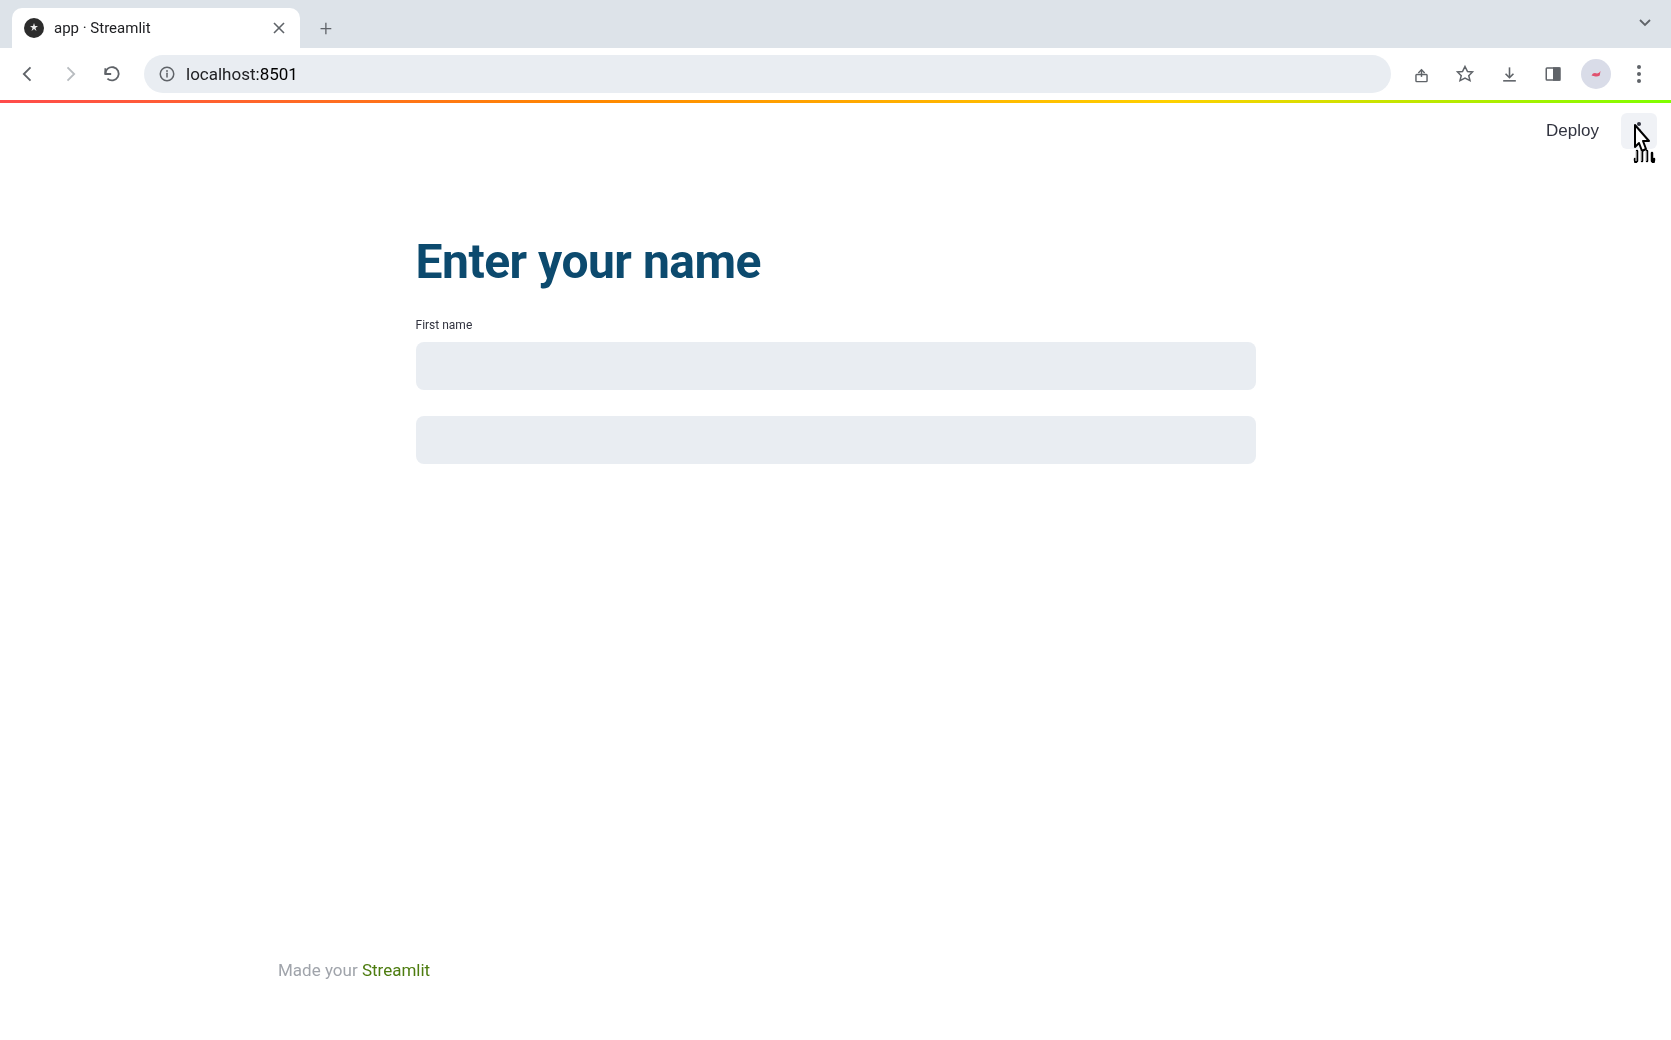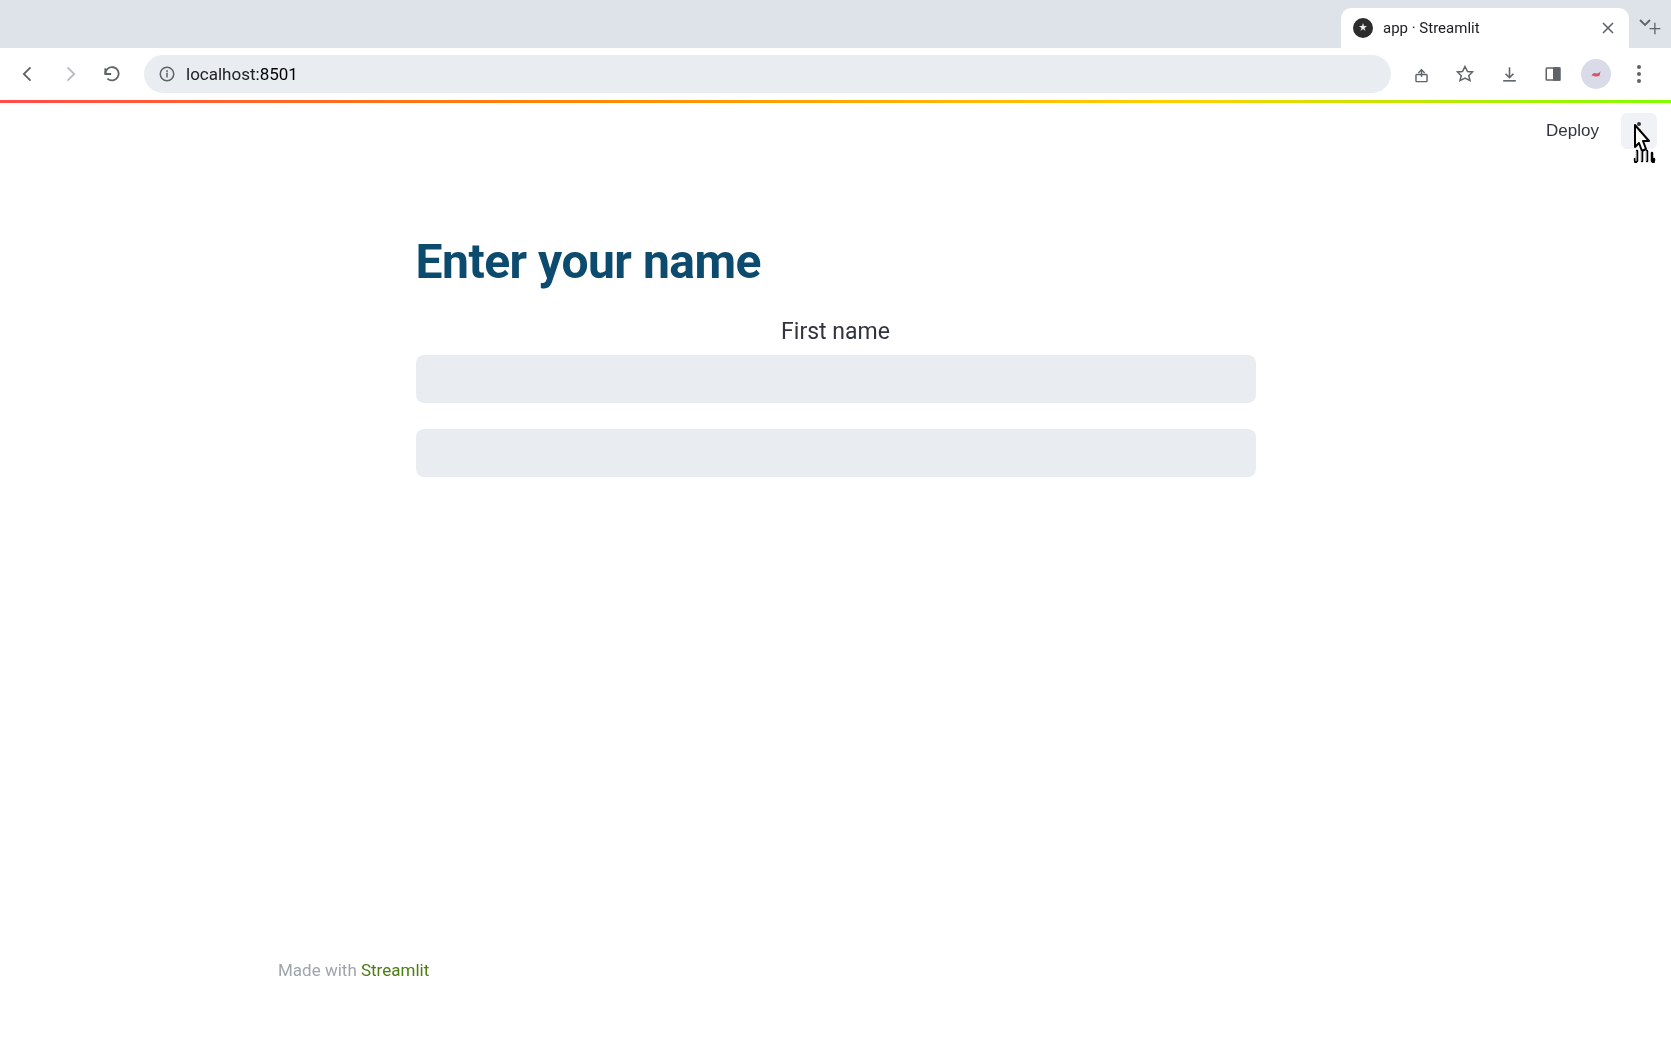--- a/index.html
+++ b/index.html
@@ -21,21 +21,20 @@
       background: #dde3e9;
       height: 100px;
     }
     
     .tab-bar {
       height: 48px;
       display: flex;
       align-items: flex-end;
       padding-left: 12px;
       position: relative;
-      justify-content: flex-end;
     }
     
     .tab {
       background: #fff;
       height: 40px;
       width: 288px;
       border-radius: 10px 10px 0 0;
       display: flex;
       align-items: center;
       padding: 0 12px;
@@ -259,24 +258,23 @@
       margin-bottom: 28px;
       letter-spacing: -0.5px;
     }
     
     .form-group {
       margin-bottom: 26px;
     }
     
     .form-label {
       display: block;
-      font-size: 23px;
+      font-size: 12px;
       color: #31333F;
       margin-bottom: 10px;
-      text-align: center;
     }
     
     .form-input {
       width: 100%;
       height: 48px;
       background: #e9edf2;
       border: none;
       border-radius: 8px;
       padding: 0 14px;
       font-size: 16px;
@@ -445,15 +443,15 @@
       <label class="form-label">First name</label>
       <input type="text" class="form-input" value="" style="">
     </div>
 
     <div class="form-group">
       <input type="text" class="form-input" value="" style="">
     </div>
   </div>
 
   <div class="footer">
-    <span>Made with </span><span class="brand">Streamlit</span>
+    <span>Made your </span><span class="brand">Streamlit</span>
   </div>
 </div>
 
 </body></html>

